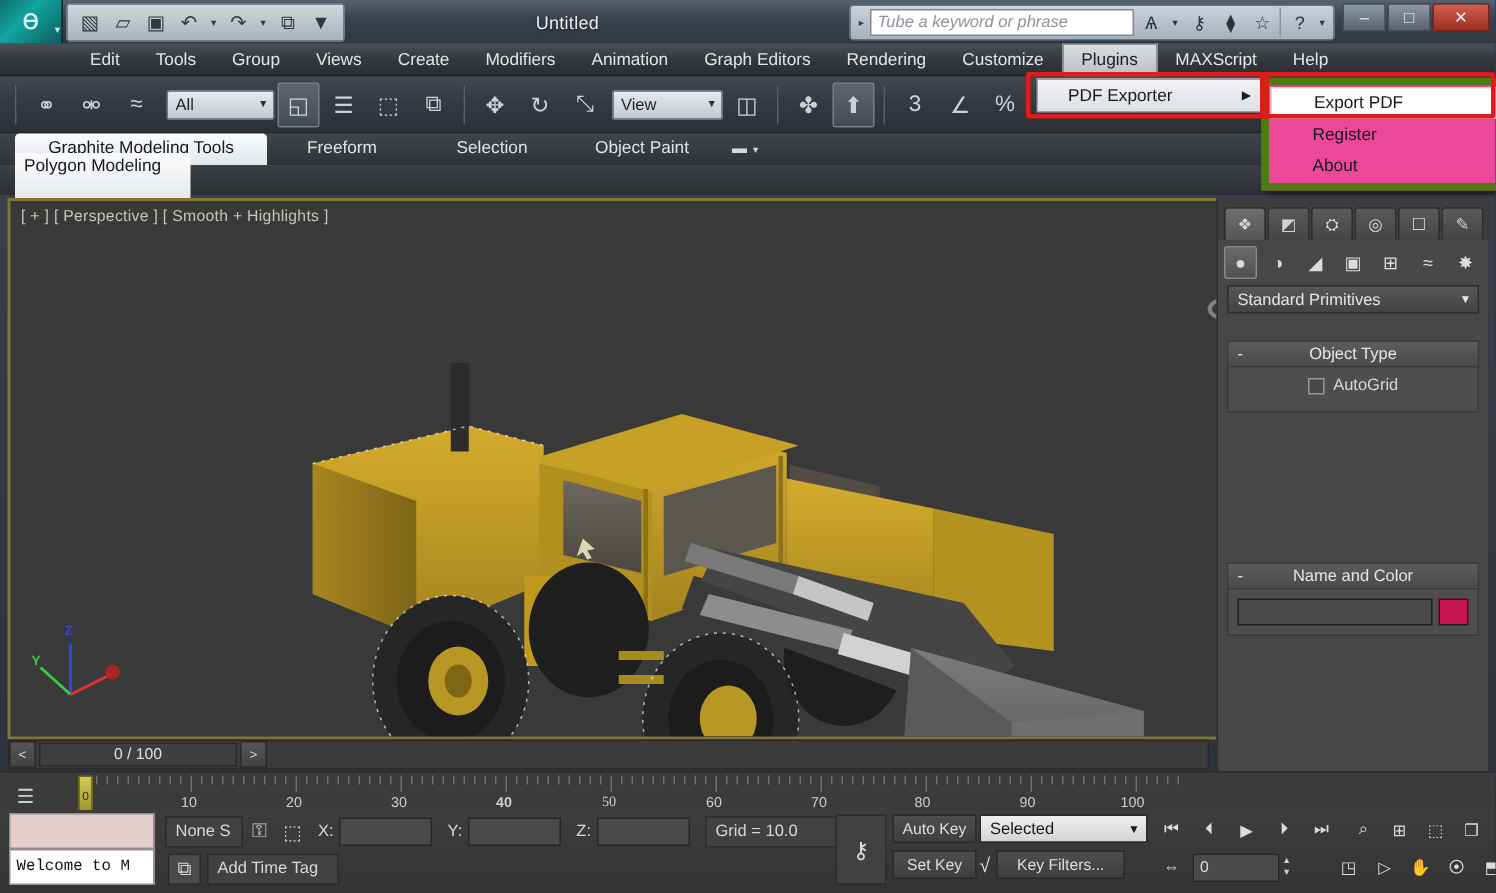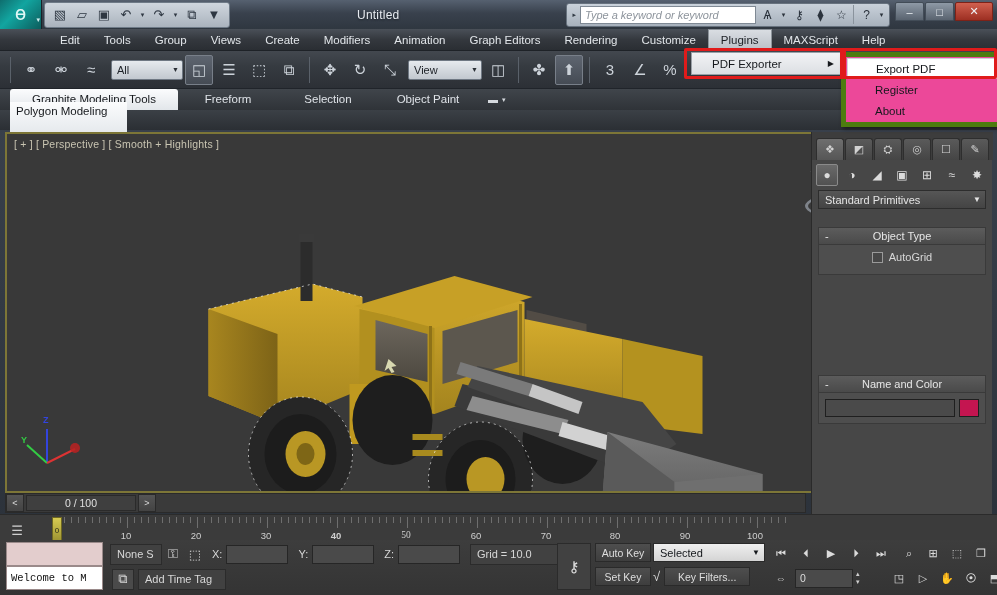--- a/index.html
+++ b/index.html
@@ -232,21 +232,21 @@
   }
 
   
   .trackrow{
     position:absolute; left:5px; top:493px; width:801px; height:20px;
     background:#3a3a3a; border:1px solid #2a2a2a; display:flex; align-items:center;
   }
   .tnav{ width:18px;height:18px; background:linear-gradient(#555,#434343);
     border:1px solid #2a2a2a; display:flex;align-items:center;justify-content:center;
     font-size:9px;color:#dcdcdc;}
-  .tfield{ width:110px;height:16px; background:#3f3f3f; border:1px solid #2a2a2a;
+  .tfield{ width:132px;height:16px; background:#3f3f3f; border:1px solid #2a2a2a;
     display:flex;align-items:center;justify-content:center; font-size:10.5px; color:#e0e0e0;
     margin:0 2px;}
   .ruler{
     position:absolute; left:0; top:514px; width:997px; height:32px;
     background:#3b3b3b; border-top:1px solid #2b2b2b;
   }
   .rkey{ position:absolute; left:6px; top:5px; width:22px; height:20px;
     display:flex;align-items:center;justify-content:center;font-size:13px;color:#cfcfcf;}
   .tick{ position:absolute; top:2px; width:1px; background:#6e6e6e; }
   .tnum{ position:absolute; top:15px; font-size:9.5px; color:#cfcfcf; transform:translateX(-50%);}
@@ -309,21 +309,21 @@
       <div class="qicon">↷</div>
       <div class="qicon small">▾</div>
       <div class="qicon">⧉</div>
       <div class="qicon">▼</div>
     </div>
 
     <div class="apptitle">Untitled</div>
 
     <div class="searchgroup">
       <span class="srch-arrow">▸</span>
-      <div class="srch-input">Type a keyword or keyword</div>
+      <div class="srch-input">Tube a keyword or phrase</div>
       <div class="sicon">Ѧ</div>
       <div class="sicon" style="width:9px;font-size:7px;">▾</div>
       <div class="sicon">⚷</div>
       <div class="sicon">⧫</div>
       <div class="sicon">☆</div>
       <div class="sicon" style="border-left:1px solid #8a939d;padding-left:4px;width:22px;">?</div>
       <div class="sicon" style="width:9px;font-size:7px;">▾</div>
     </div>
 
     <div class="winbtns">

